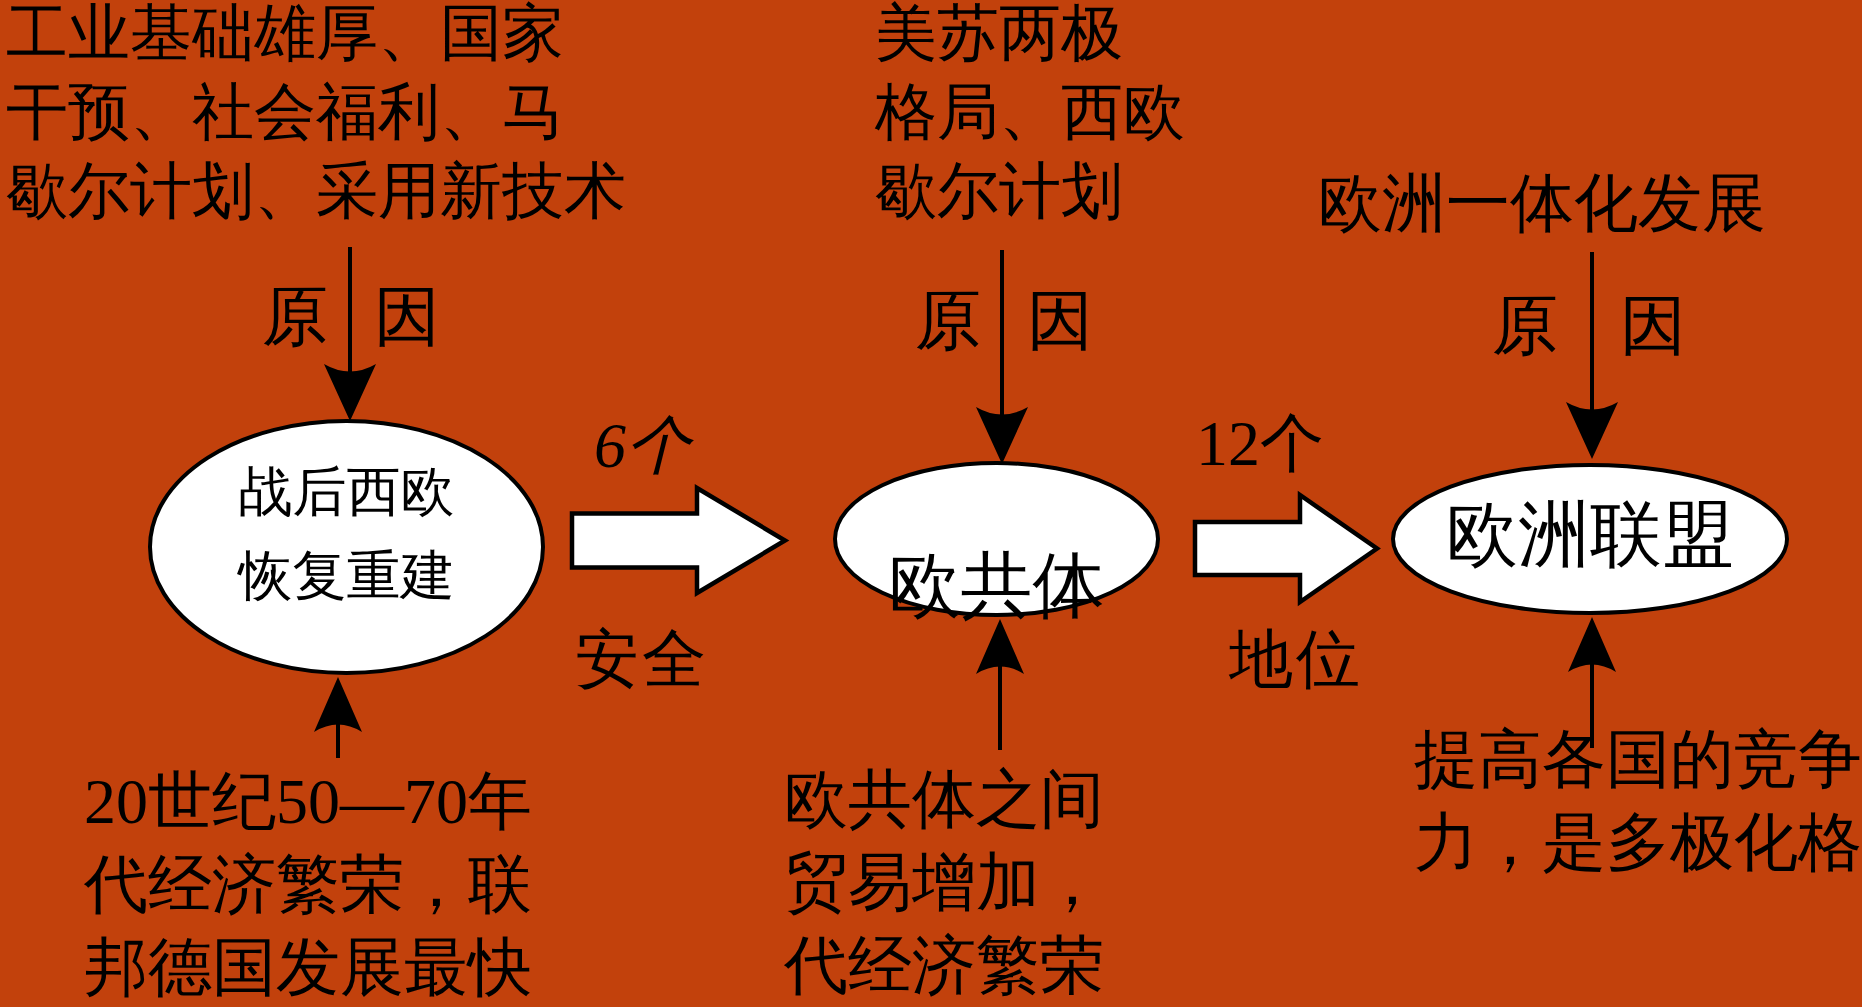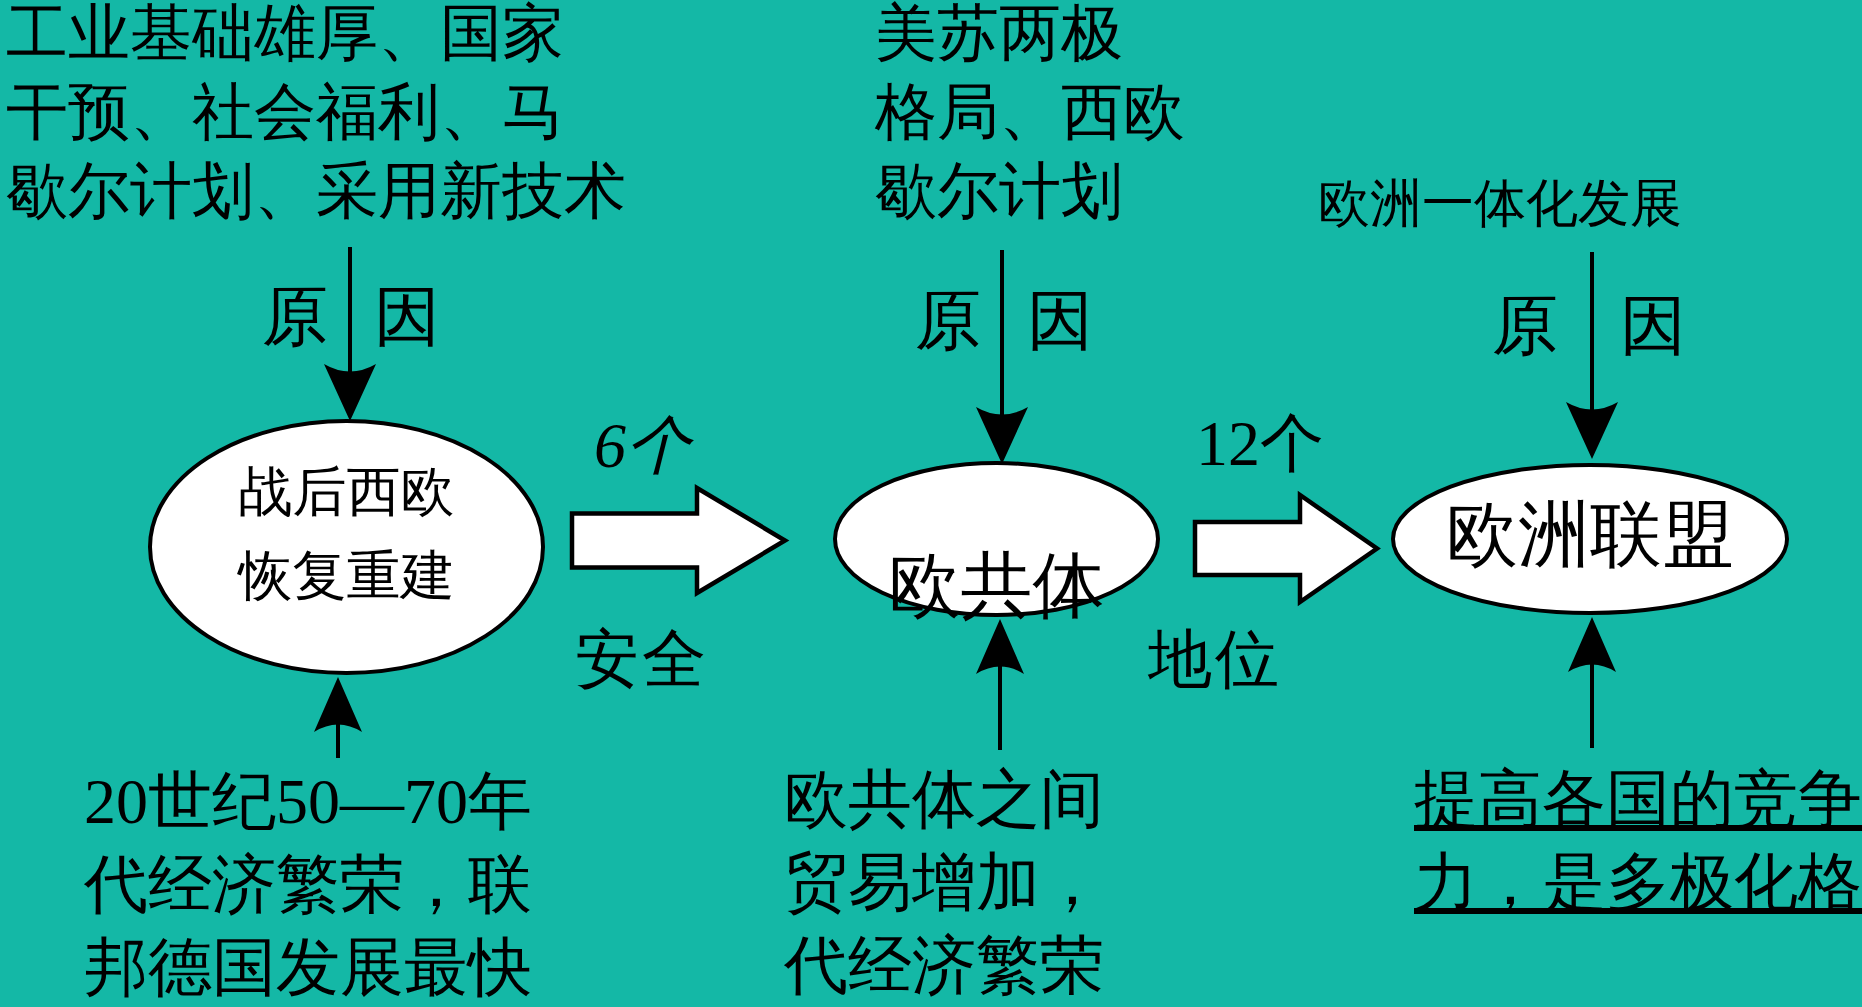--- a/index.html
+++ b/index.html
@@ -1,19 +1,19 @@
 <!DOCTYPE html>
 <html><head>
 <meta charset="utf-8">
 <style>
   html,body{margin:0;padding:0;background:#ffffff;}
   #canvas{
     position:relative;
     width:1862px;height:1007px;
-    background:#14b8a6;
+    background:#c2410c;
     font-family:"Liberation Serif","DejaVu Serif",serif;
     color:#000;
     overflow:hidden;
   }
   #shapes{position:absolute;left:0;top:0;width:1862px;height:1007px;}
   .txt{position:absolute;white-space:nowrap;color:#000;}
   .t62{font-size:62px;line-height:79px;}
   .t64{font-size:64px;line-height:83px;}
   .cause{font-size:66px;line-height:66px;}
   .node-label{position:absolute;text-align:center;}
@@ -99,28 +99,28 @@
 
   <div class="node-label n72" style="left:835px;top:503px;width:323px;margin-top:47px;">欧共体</div>
 
   <div class="txt t64" style="left:784px;top:758px;">
     <div>欧共体之间</div>
     <div>贸易增加，</div>
     <div>代经济繁荣</div>
   </div>
 
   <div class="txt side" style="left:1196px;top:400px;letter-spacing:0;">12个</div>
-  <div class="txt side" style="left:1148px;top:616px;font-family:Liberation Serif, serif;">地位</div>
+  <div class="txt side" style="left:1229px;top:616px;font-family:Liberation Serif, serif;">地位</div>
 
   <div class="txt t62" style="left:1318px;top:164px;">
-    <div style="font-size:52px;">欧洲一体化发展</div>
+    <div style="font-size:64px;">欧洲一体化发展</div>
   </div>
   <div class="txt cause" style="left:1492px;top:293px;">原</div>
   <div class="txt cause" style="left:1620px;top:293px;">因</div>
 
   <div class="node-label n72" style="left:1393px;top:499px;width:394px;">欧洲联盟</div>
 
-  <div class="txt t64" style="left:1414px;top:758px;text-decoration:underline;">
+  <div class="txt t64" style="left:1414px;top:718px;">
     <div>提高各国的竞争</div>
     <div>力，是多极化格</div>
   </div>
 
 </div>
 
 </body></html>

